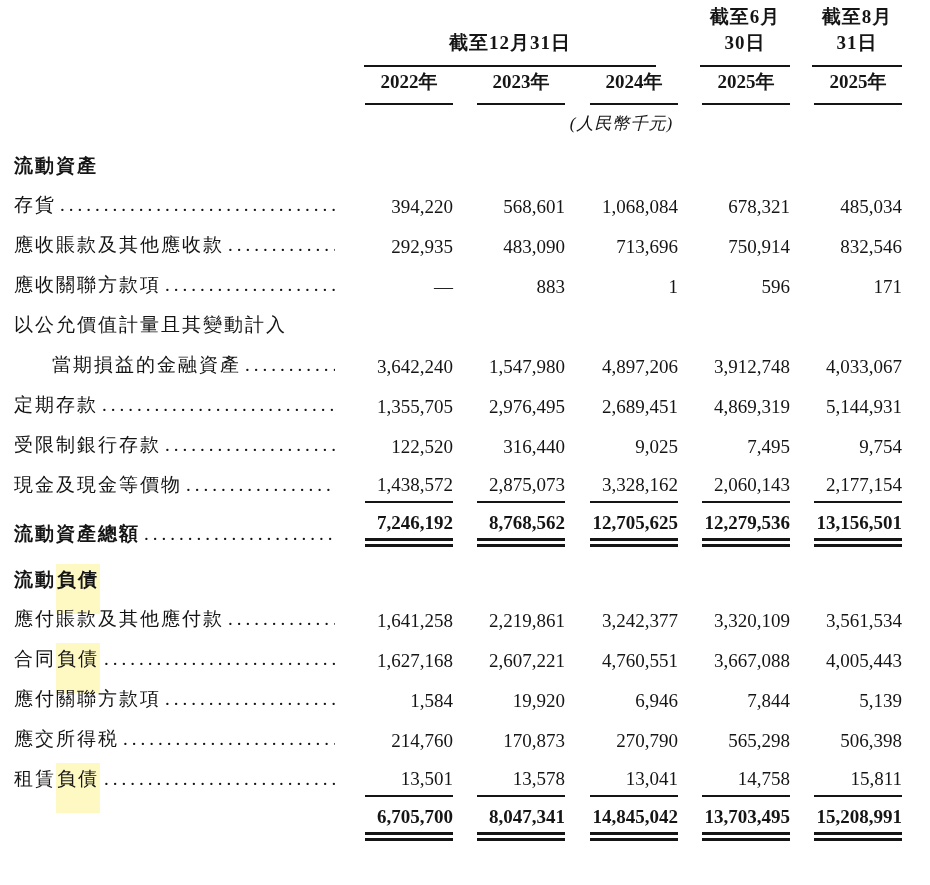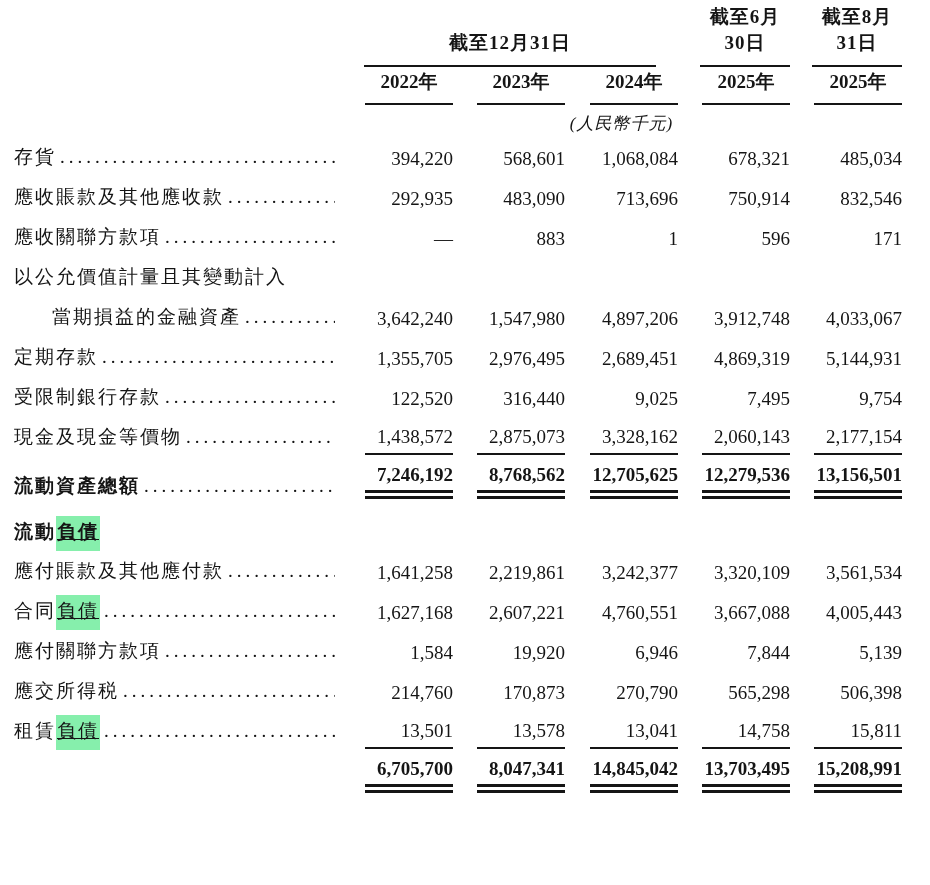--- a/index.html
+++ b/index.html
@@ -84,24 +84,23 @@
     min-width: 88px;
     text-align: right;
     font-size: 19px;
     white-space: nowrap;
   }
   tr.u-single td.val-cell { padding-bottom: 0; }
   tr.u-single .val { border-bottom: 2px solid #151515; padding-bottom: 5px; }
   tr.row-total .val { font-weight: bold; border-bottom: 9px double #151515; padding-bottom: 4px; }
 
   mark.hl {
-    background: #86efac;
+    background: #fef9c3;
     color: inherit;
-    padding: 5px 1px 9px;
-    text-decoration: underline;
+    padding: 5px 1px 24px;
   }
 </style>
 </head>
 <body>
 
 <div id="page">
   <table class="fin">
     <colgroup>
       <col style="width:331px">
         <col style="width:108px">
@@ -136,20 +135,27 @@
           <td></td>
           <td></td>
         <td class="note-center">
           <span class="note">(人民幣千元)</span>
         </td>
         <td></td>
           <td></td>
       </tr>
     </thead>
     <tbody>
+        <tr class="row-section">
+          <td class="lbl-cell" colspan="6">
+            <div class="lblwrap">
+              <span class="lbl"><span>流動資產</span></span>
+            </div>
+          </td>
+        </tr>
         <tr class="row-data">
           <td class="lbl-cell">
             <div class="lblwrap">
               <span class="lbl"><span>存貨</span></span>
               <span class="dots"></span>
             </div>
           </td>
           <td class="val-cell"><span class="val">394,220</span></td>
           <td class="val-cell"><span class="val">568,601</span></td>
           <td class="val-cell"><span class="val">1,068,084</span></td>

